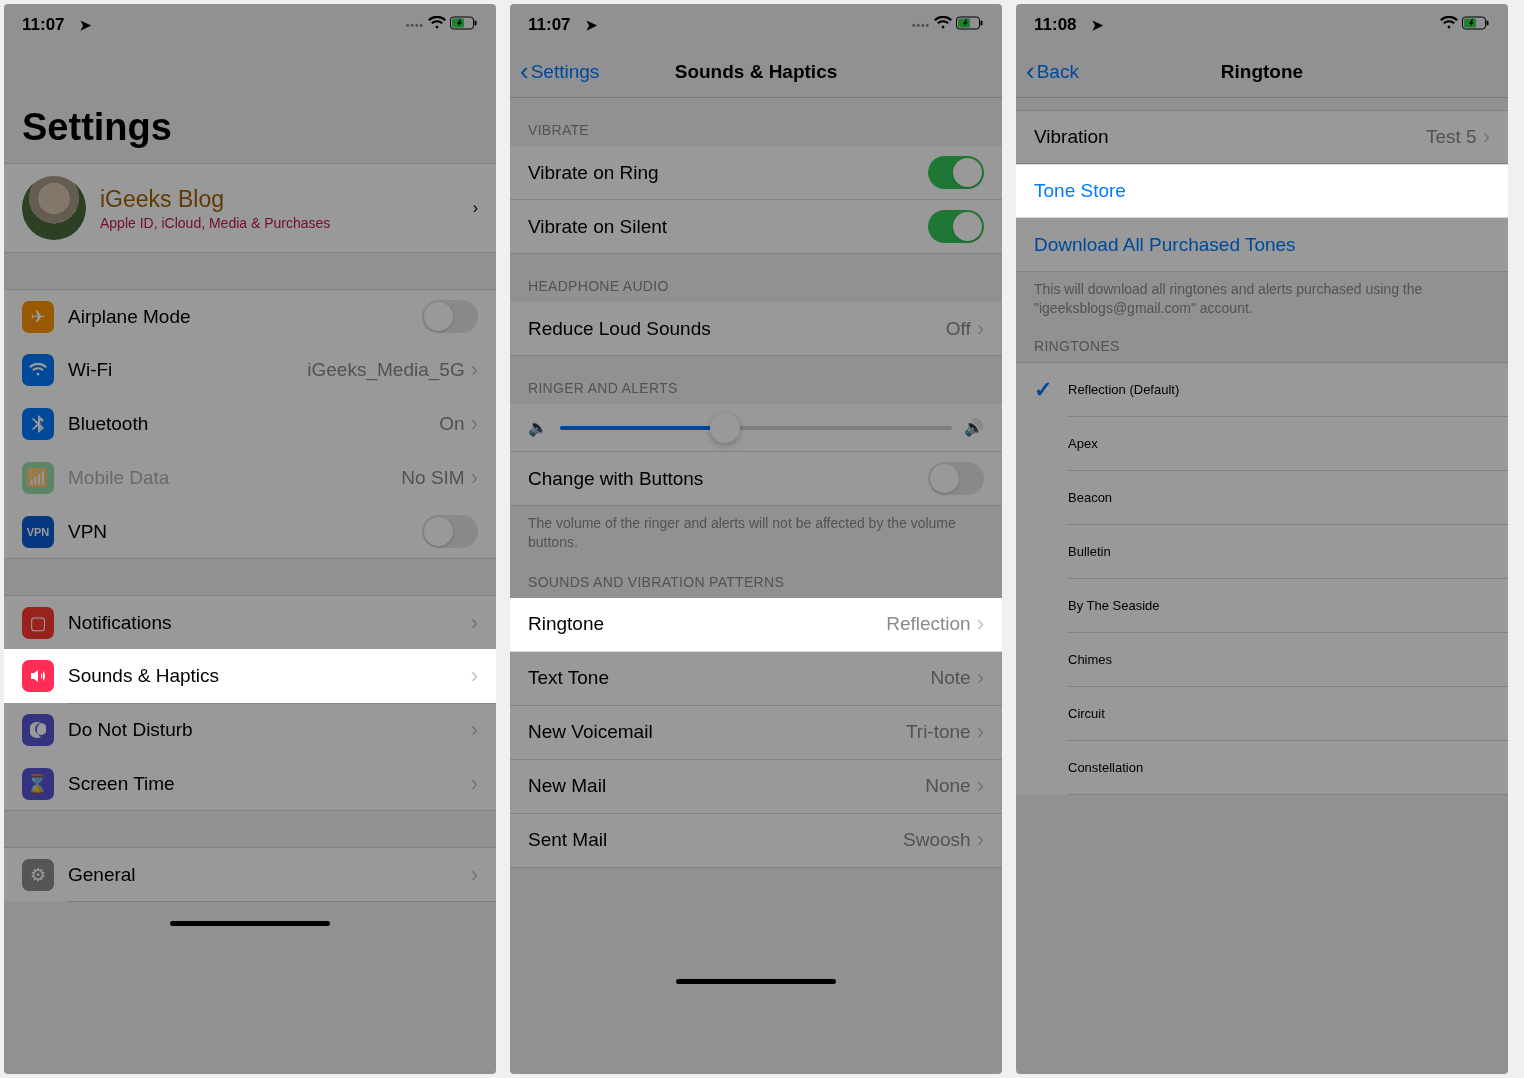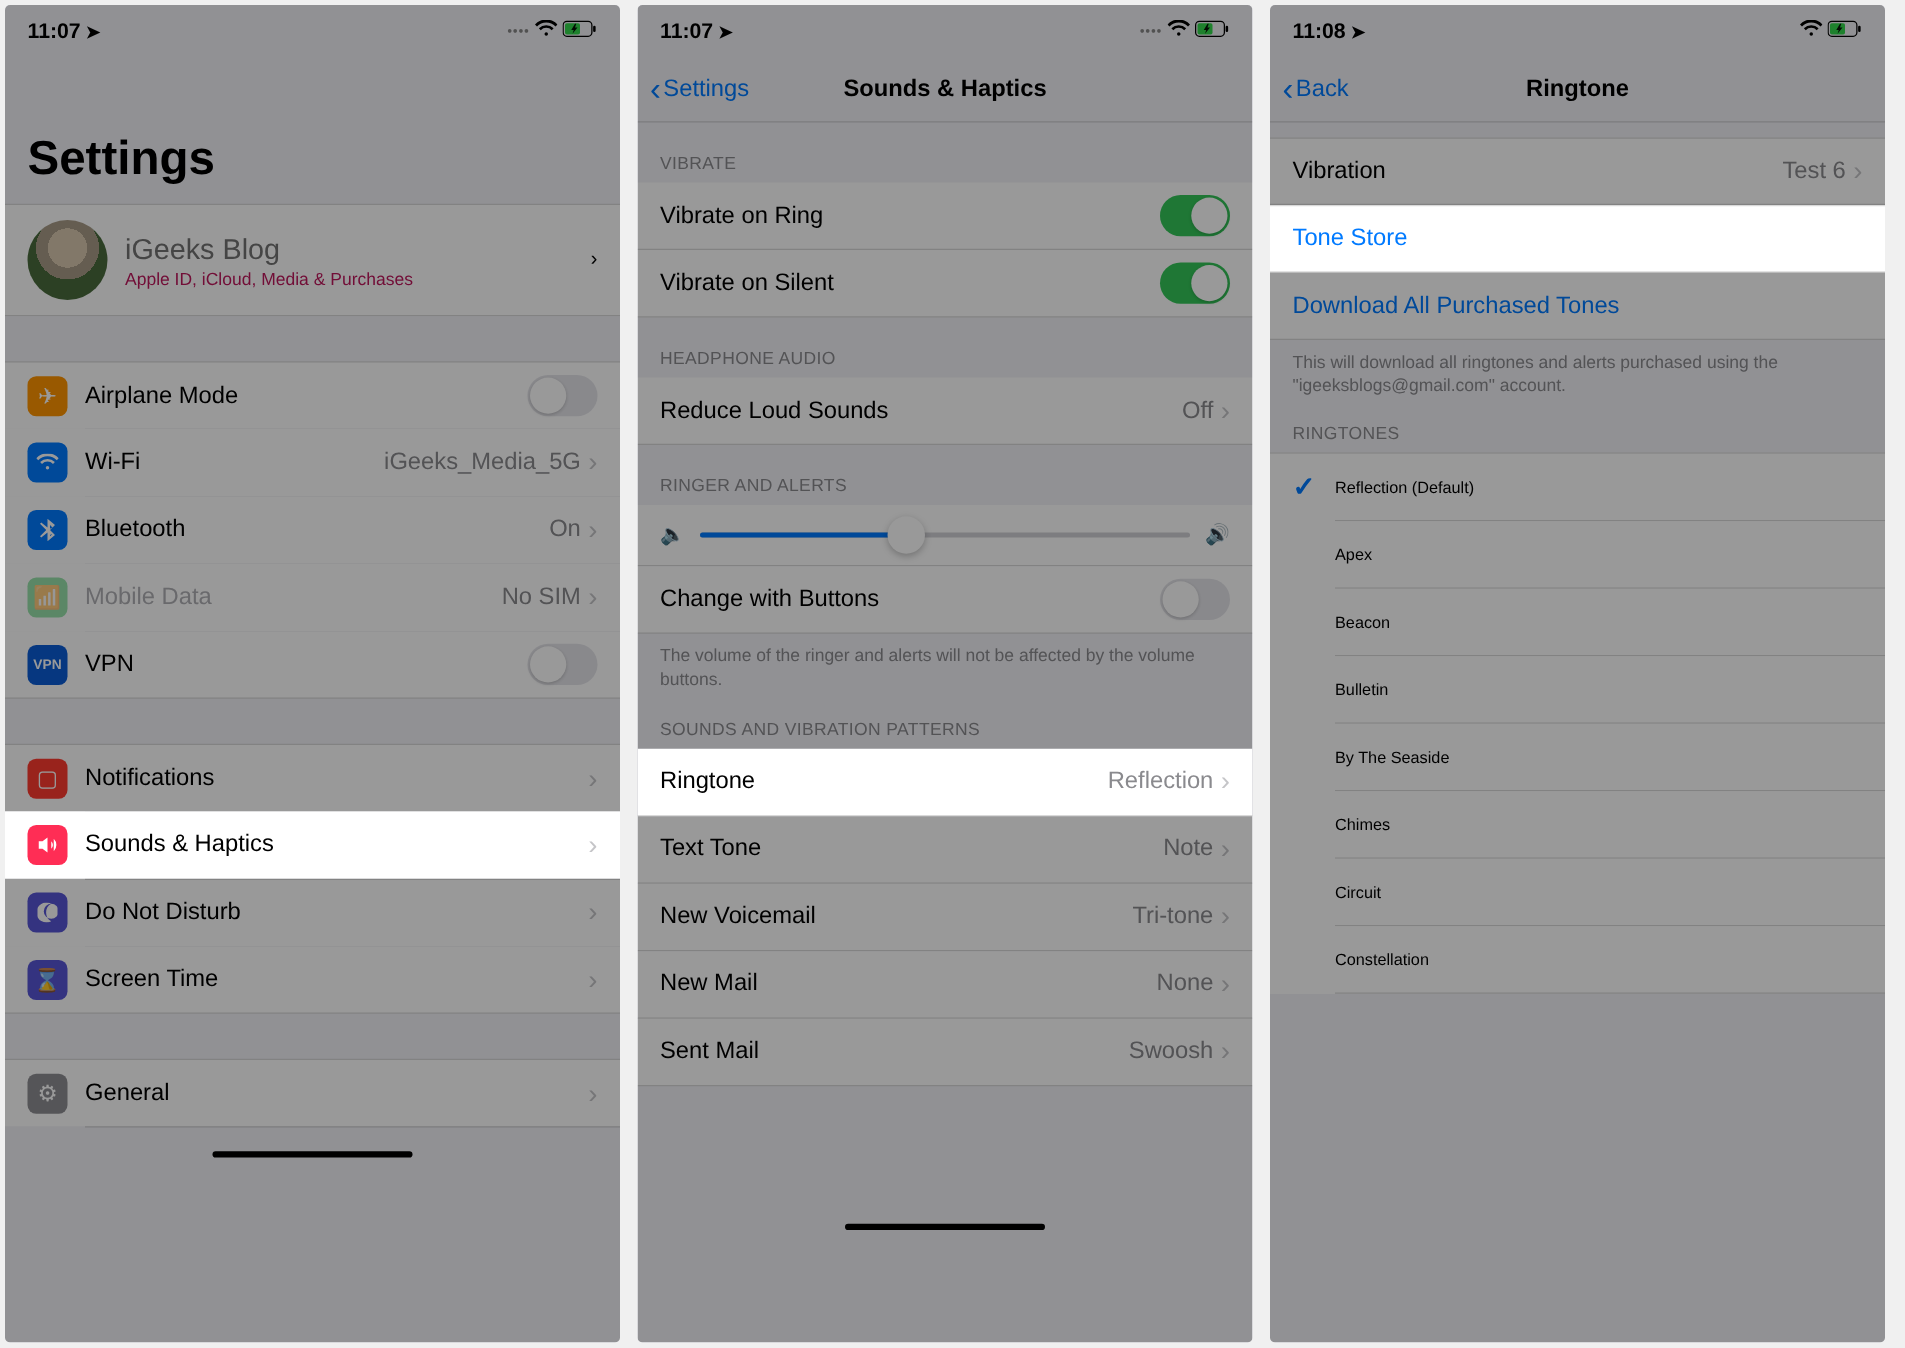--- a/index.html
+++ b/index.html
@@ -31,21 +31,21 @@
     height: 42px;
     display: flex;
     align-items: center;
     justify-content: space-between;
     padding: 0 18px;
     font-size: 17px;
     font-weight: 600;
     color: #000;
     background: #f2f2f7;
   }
-  .status-left { display: flex; align-items: center; gap: 4px; }
+  .status-left { display: flex; align-items: center; gap: 15px; }
   .status-right { display: flex; align-items: center; gap: 4px; }
   .loc-arrow { font-size: 14px; }
   .dots { font-size: 10px; letter-spacing: 1px; color: #888; }
 
   
   .nav-bar {
     height: 52px;
     display: flex;
     align-items: center;
     justify-content: center;
@@ -128,21 +128,21 @@
   }
   .avatar {
     width: 64px; height: 64px;
     border-radius: 50%;
     background: radial-gradient(circle at 50% 35%, #d9c8b0 30%, #a89b87 30% 48%, #4a6b3d 48%);
     margin-right: 14px;
     flex-shrink: 0;
     position: relative;
     overflow: hidden;
   }
-  .profile-text .name { font-size: 23px; color: #737373; }
+  .profile-text .name { font-size: 23px; color: #a16207; }
   .profile-text .sub  { font-size: 14px; color: #be185d; margin-top: 2px; }
 
   
   .toggle {
     width: 56px; height: 33px;
     background: #e5e5ea;
     border-radius: 17px;
     position: relative;
     flex-shrink: 0;
   }
@@ -483,21 +483,21 @@
     <div class="nav-back">
       <span class="chev">‹</span>
       <span>Back</span>
     </div>
     <div class="nav-title">Ringtone</div>
   </div>
 
   <div class="spacer-sm"></div>
   <div class="row gap-top">
     <div class="label">Vibration</div>
-    <div class="value">Test 6</div>
+    <div class="value">Test 5</div>
     <span class="chevron">›</span>
   </div>
 
 
   <div class="row link-row highlight gap-top">
     <div class="label">Tone Store</div>
   </div>
 
   <div class="row link-row">
     <div class="label">Download All Purchased Tones</div>

